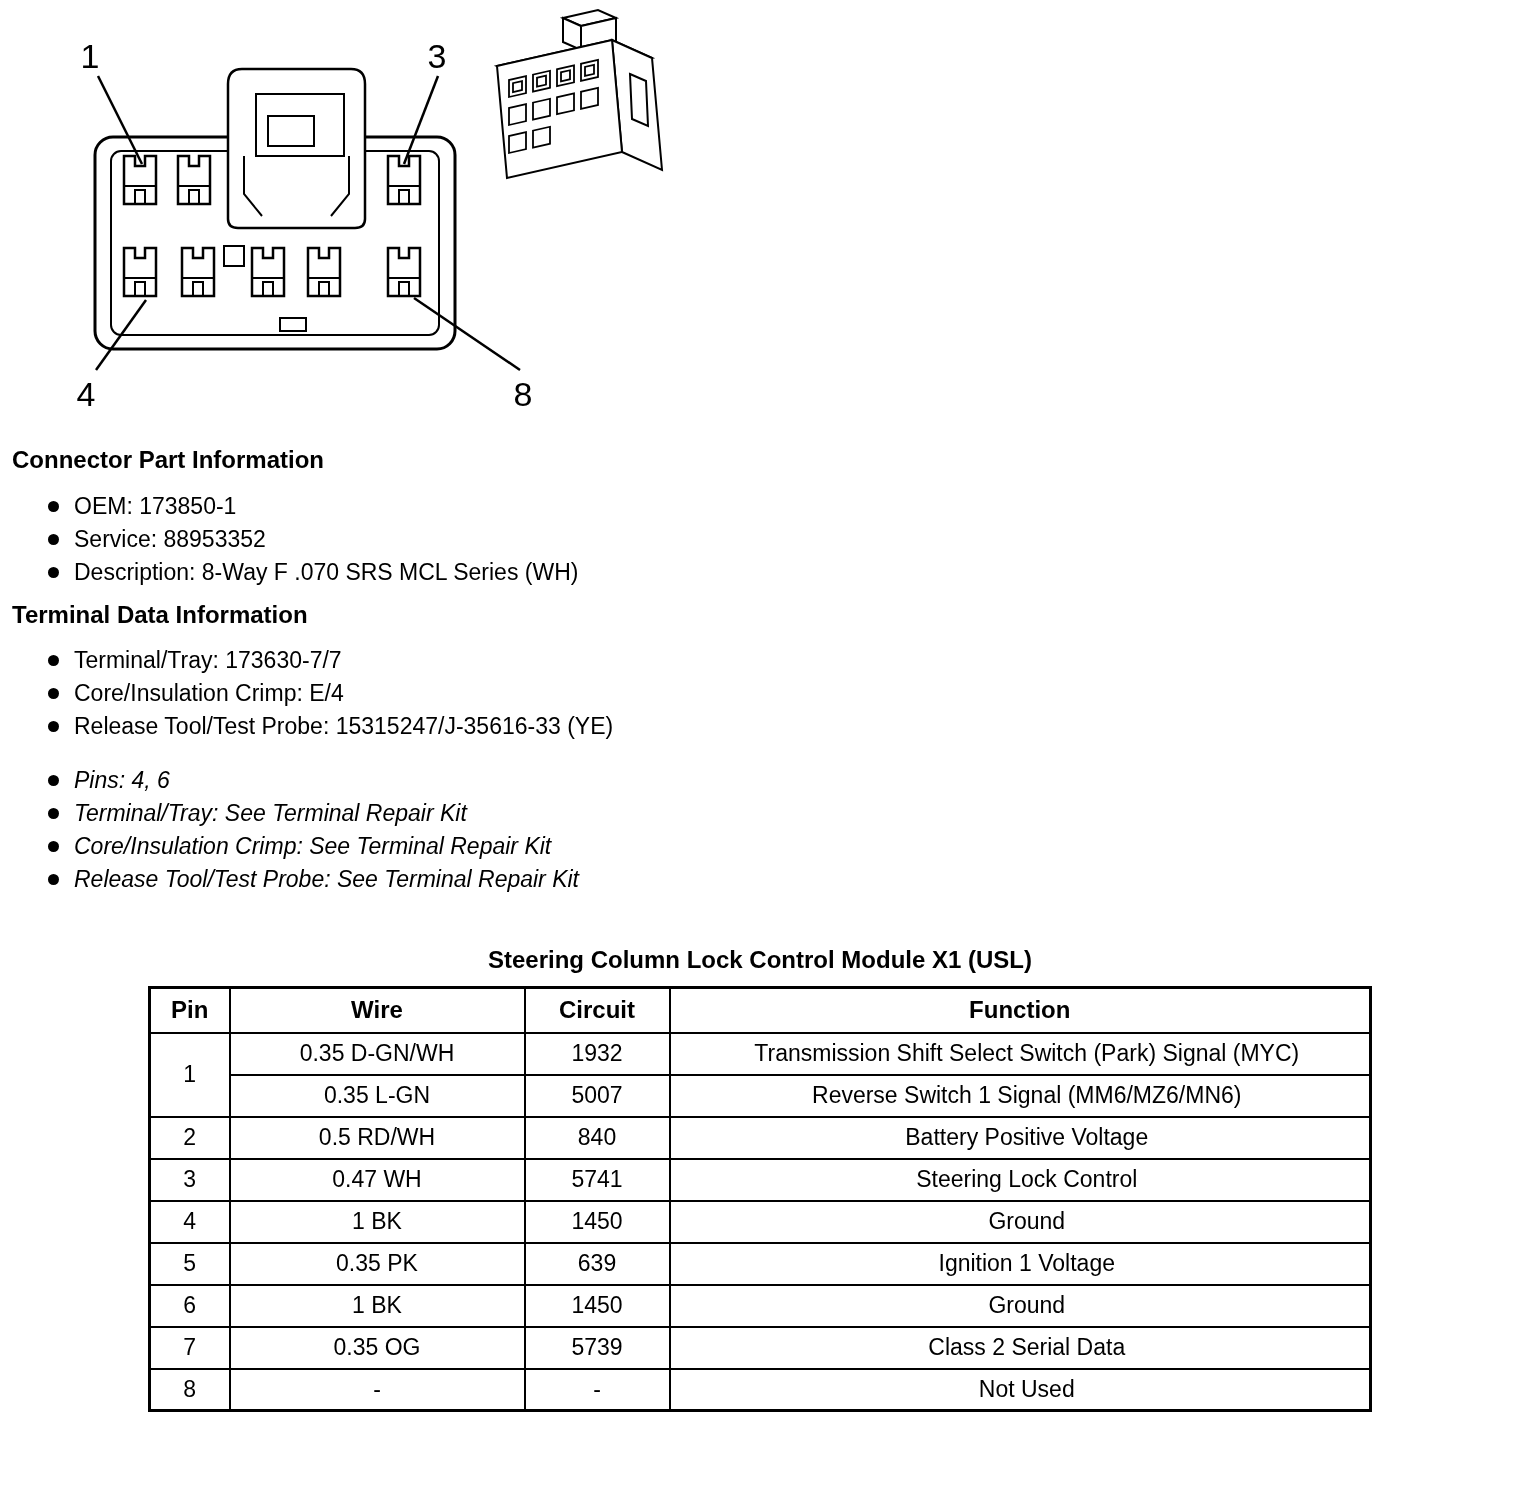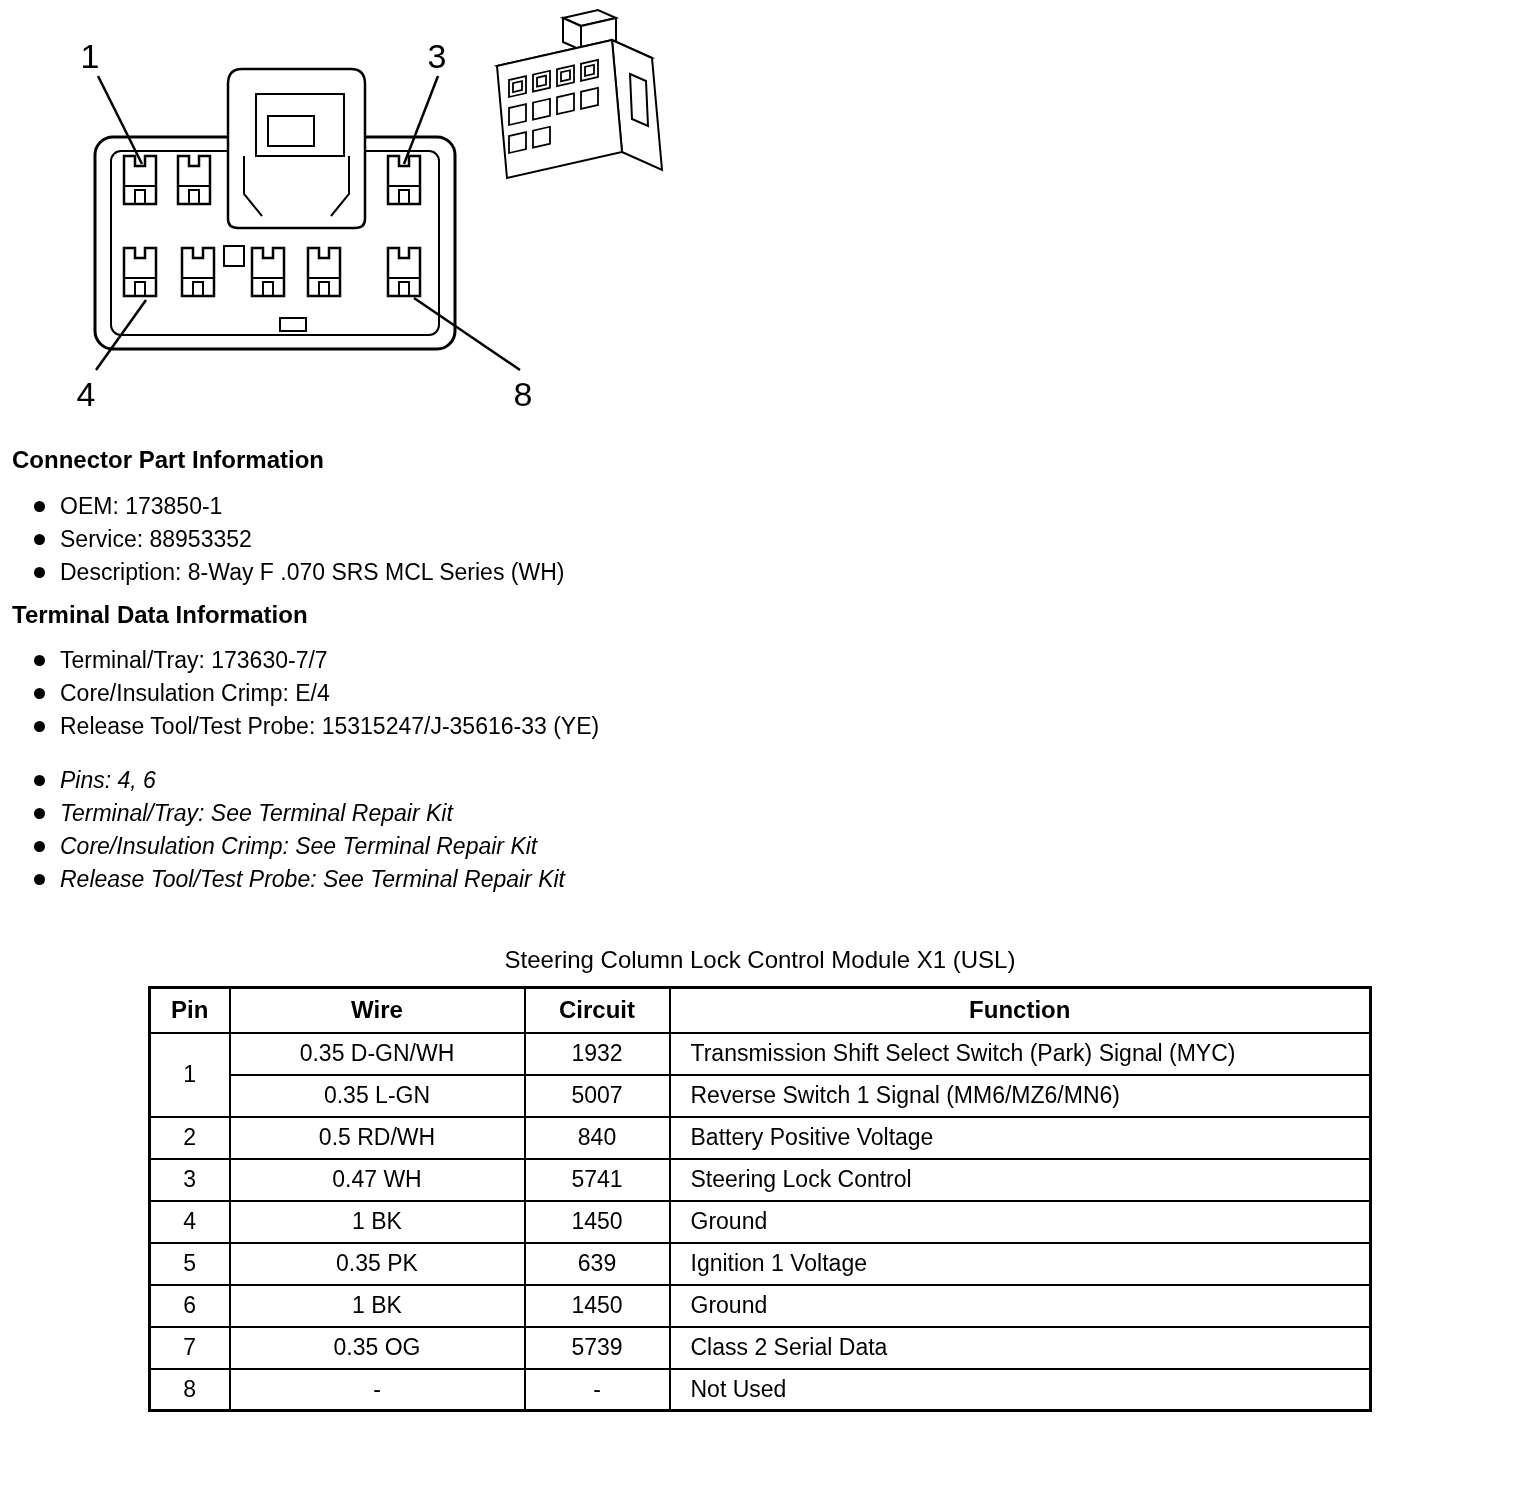--- a/index.html
+++ b/index.html
@@ -12,39 +12,39 @@
   }
   .page { width: 1520px; min-height: 1494px; background: #fff; overflow: hidden; }
 
   .figure { padding-top: 4px; }
   .figure svg { display: block; }
 
   h2.section { font-size: 24px; font-weight: bold; margin: 12px 0 0 12px; line-height: 1.15; }
   .h-connector { margin-top: 46px; }
   .h-terminal  { margin-top: 20px; }
 
-  ul.bullets { list-style: none; margin: 16px 0 0 0; padding: 0 0 0 34px; text-align: center; }
+  ul.bullets { list-style: none; margin: 16px 0 0 0; padding: 0 0 0 48px; text-align: center; }
   ul.bullets li { display: flex; align-items: center; height: 33px; font-size: 23px; }
   .dot { width: 11px; height: 11px; border-radius: 50%; background: #000; margin-right: 15px; flex: 0 0 auto; }
   ul.group2 { margin-top: 21px; font-style: italic; }
 
-  .table-title { margin-top: 50px; text-align: center; font-size: 24px; font-weight: normal; }
+  .table-title { margin-top: 50px; text-align: center; font-size: 24px; font-weight: bold; }
 
   table.pinout {
     border-collapse: collapse;
     table-layout: fixed;
     width: 1224px;
     margin: 12px auto 0 auto;
     border: 3px solid #000;
     font-size: 23px;
   }
   .pinout th, .pinout td { border: 2px solid #000; padding: 0 6px; overflow: hidden; white-space: nowrap; }
   .pinout th { height: 45px; text-align: center; font-weight: bold; font-size: 24px; }
   .pinout td { height: 42px; text-align: center; }
-  .pinout td.fn { text-align: left; padding-left: 20px; }
+  .pinout td.fn { text-align: center; padding-left: 20px; }
 </style>
 </head>
 <body>
 
 <div class="page">
 
   <div class="figure">
     <svg width="760" height="430" viewBox="0 0 760 430">
       <defs>
         <g id="cavity">

